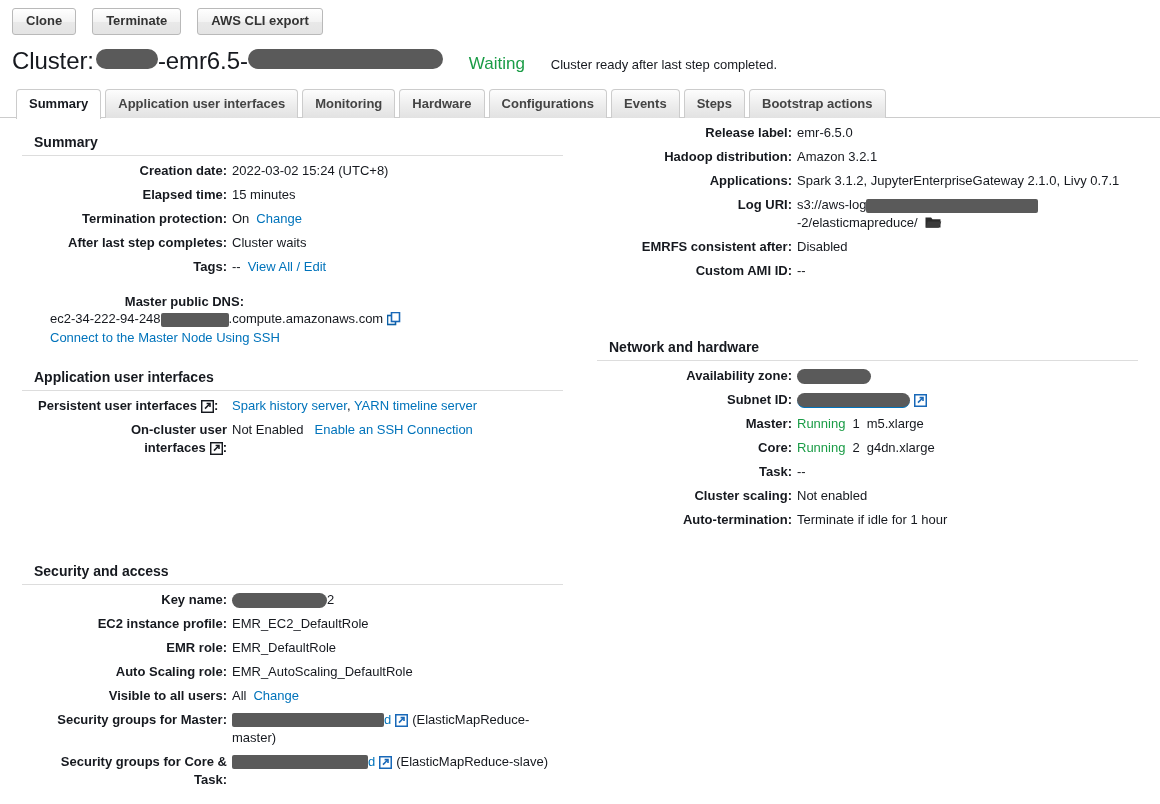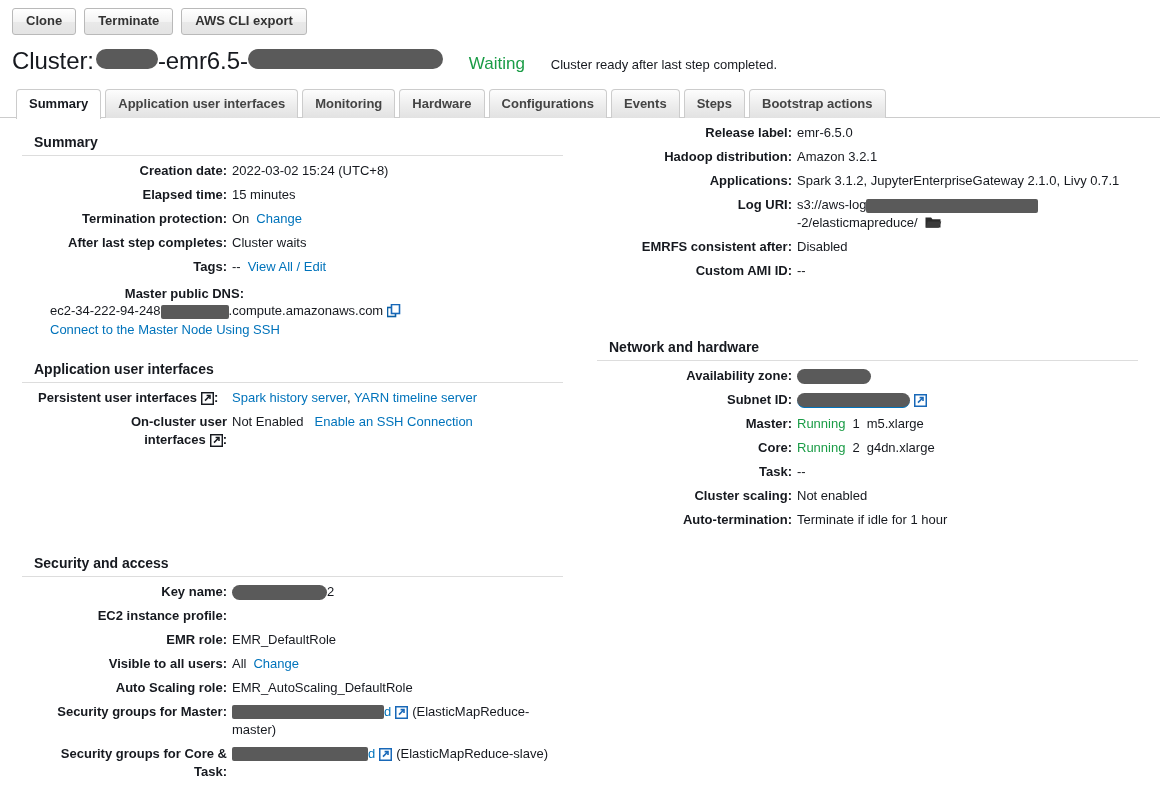--- a/index.html
+++ b/index.html
@@ -12,21 +12,21 @@
     font-family: "Liberation Sans", sans-serif;
     font-size: 13px;
     color: #16191f;
     overflow: hidden;
     position: relative;
   }
 
   
   .toolbar {
     display: flex;
-    gap: 8px;
+    gap: 16px;
     padding: 8px 0 0 12px;
     align-items: center;
   }
   .btn {
     font-family: "Liberation Sans", sans-serif;
     font-size: 13px;
     font-weight: bold;
     color: #333333;
     background: linear-gradient(to bottom, #ffffff 0%, #f3f3f3 50%, #e9e9e9 51%, #e4e4e4 100%);
     border: 1px solid #b9b9b9;
@@ -167,21 +167,21 @@
   .green { color: #1a9c46; }
   .sp { display: inline-block; width: 7px; }
   .sp-s { display: inline-block; width: 4px; }
 
   
   .icon { display: inline-block; vertical-align: -3px; }
   .icon-extlink-dark svg, .icon-extlink-blue svg,
   .icon-copy svg, .icon-folder svg { display: block; }
 
   
-  .dns-block { margin-top: 10px; }
+  .dns-block { margin-top: 18px; }
   .dns-label {
     font-weight: bold;
     text-align: right;
     width: 222px;
     display: block;
     padding-right: 0;
   }
   .dns-line { margin-top: 2px; }
 </style>
 </head>
@@ -299,37 +299,38 @@
 
       <div class="row">
         <div class="lbl lbl-l">Key name:</div>
         <div class="val val-l">
           <span class="redact" style="width:95px;"></span><span>2</span>
         </div>
       </div>
 
       <div class="row">
         <div class="lbl lbl-l">EC2 instance profile:</div>
+        <div class="val val-l">EMR_EC2_DefaultRole</div>
       </div>
 
       <div class="row">
         <div class="lbl lbl-l">EMR role:</div>
         <div class="val val-l">EMR_DefaultRole</div>
+      </div>
+
+      <div class="row">
+        <div class="lbl lbl-l">Auto Scaling role:</div>
+        <div class="val val-l">EMR_AutoScaling_DefaultRole</div>
       </div>
 
       <div class="row">
         <div class="lbl lbl-l">Visible to all users:</div>
         <div class="val val-l">
           <span>All</span><span class="sp"></span><a class="lnk">Change</a>
         </div>
-      </div>
-
-      <div class="row">
-        <div class="lbl lbl-l">Auto Scaling role:</div>
-        <div class="val val-l">EMR_AutoScaling_DefaultRole</div>
       </div>
 
       <div class="row">
         <div class="lbl lbl-l">Security groups for Master:</div>
         <div class="val val-l">
           <span class="redact" style="width:152px;height:14px;border-radius:2px;"></span><a class="lnk lnk-ul">d</a><span class="sp-s"></span><span class="icon icon-extlink-blue"><svg width="13" height="13" viewBox="0 0 13 13">
                 <rect x="0.7" y="0.7" width="11.6" height="11.6" fill="none" stroke="#1868b8" stroke-width="1.6"></rect>
                 <path d="M4 8.6 L8.6 4" stroke="#1868b8" stroke-width="1.6"></path>
                 <path d="M5.6 3.6 H9 V7" fill="none" stroke="#1868b8" stroke-width="1.6"></path>
               </svg></span><span class="sp-s"></span><span>(ElasticMapReduce-master)</span>

